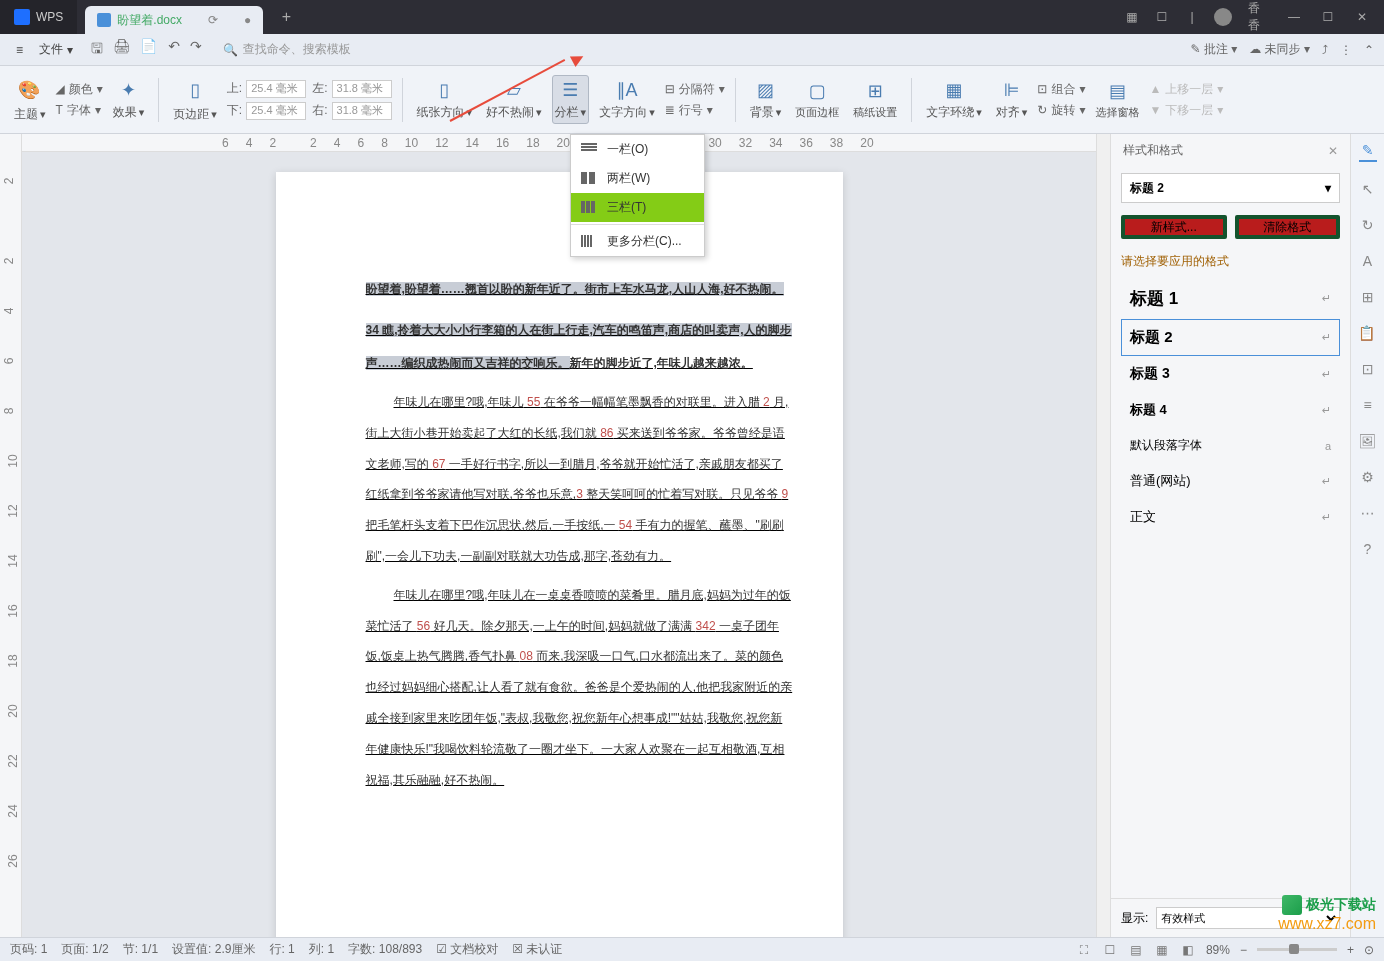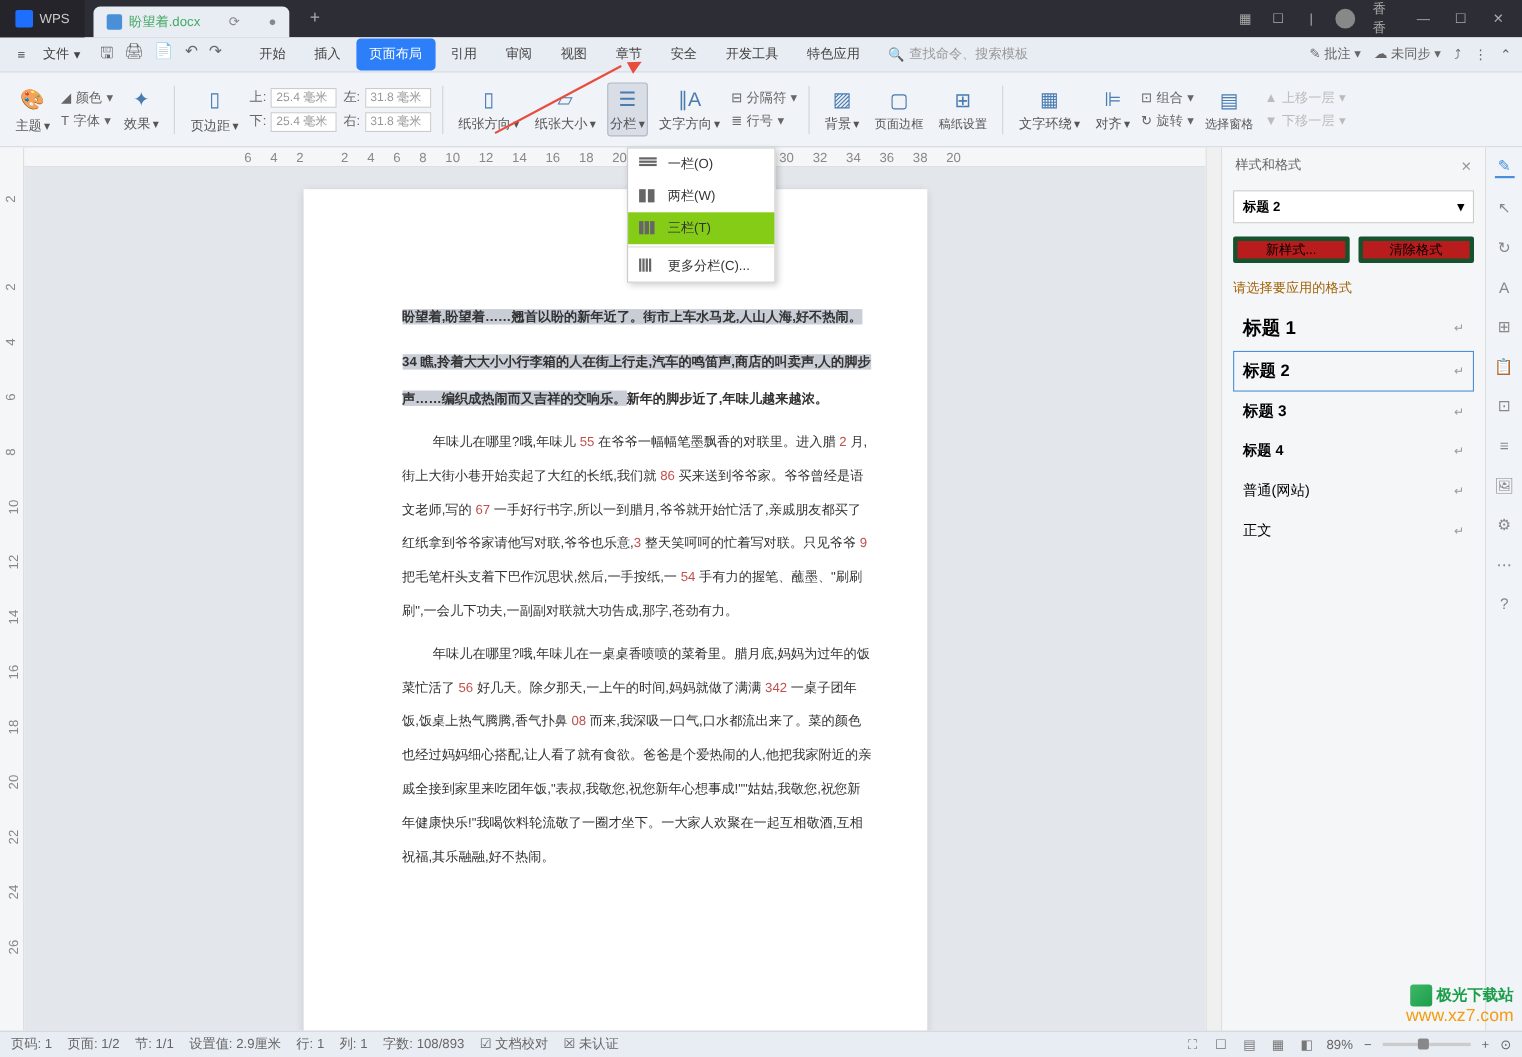--- a/index.html
+++ b/index.html
@@ -46,21 +46,21 @@
 
 .arrow{position:absolute;left:450px;top:120px;z-index:99;pointer-events:none;}
 .arrow-line{width:130px;height:2px;background:#e74c3c;transform:rotate(-28deg);transform-origin:left;}
 .arrow-head{position:absolute;right:-4px;top:-67px;width:0;height:0;border-left:12px solid #e74c3c;border-top:6px solid transparent;border-bottom:6px solid transparent;transform:rotate(-28deg);}
 
 .workspace{display:flex;height:calc(100% - 158px);position:relative;}
 .vruler{width:22px;background:#f5f6f8;border-right:1px solid #ddd;position:relative;font-size:9px;color:#888;}
 .vruler-num{position:absolute;left:6px;transform:rotate(-90deg);}
 .doc-area{flex:1;background:#e3e6eb;overflow:hidden;position:relative;}
 .hruler{height:18px;background:#f5f6f8;border-bottom:1px solid #ddd;display:flex;align-items:center;padding-left:200px;gap:17px;font-size:9px;color:#888;position:relative;}
-.page{width:567px;background:#fff;margin:20px auto 0;box-shadow:0 2px 8px rgba(0,0,0,0.15);padding:100px 50px 40px 90px;min-height:780px;}
+.page{width:567px;background:#fff;margin:20px auto 0;box-shadow:0 2px 8px rgba(0,0,0,0.15);padding:100px 50px 40px 90px;min-height:780px;text-decoration:underline;}
 .highlighted{background:#c8cdd6;display:inline;}
 .para{line-height:2.2;font-size:14px;color:#333;margin-bottom:8px;font-family:SimSun,serif;}
 .para.bold{font-weight:bold;font-size:15px;}
 .para .num{color:#c0504d;}
 .scroll-track{width:14px;background:#f0f0f0;border-left:1px solid #ddd;}
 
 .sidebar{width:240px;background:#f5f6f8;border-left:1px solid #ddd;display:flex;flex-direction:column;}
 .sidebar-header{display:flex;align-items:center;justify-content:space-between;padding:8px 12px;color:#666;}
 .sidebar-close{color:#999;cursor:pointer;}
 .style-select{margin:6px 10px;height:30px;border:1px solid #ccc;background:#fff;display:flex;align-items:center;padding:0 8px;font-size:15px;font-weight:bold;justify-content:space-between;}
@@ -125,32 +125,20 @@
 <div class="menubar">
   <div class="menu-btn">≡</div>
   <div class="menu-btn"><span>文件</span> ▾</div>
   <div class="qat">
     <span>🖫</span>
     <span>🖨</span>
     <span>📄</span>
     <span>↶</span>
     <span>↷</span>
   </div>
-  <div class="tabs">
-    <div class="tab-item">开始</div>
-    <div class="tab-item">插入</div>
-    <div class="tab-item active">页面布局</div>
-    <div class="tab-item">引用</div>
-    <div class="tab-item">审阅</div>
-    <div class="tab-item">视图</div>
-    <div class="tab-item">章节</div>
-    <div class="tab-item">安全</div>
-    <div class="tab-item">开发工具</div>
-    <div class="tab-item">特色应用</div>
-  </div>
   <div class="search-bar" style="margin-left:10px;">
     <span>🔍</span>
     <span style="color:#999;">查找命令、搜索模板</span>
   </div>
   <div class="menubar-right">
     <span>✎ <span>批注</span> ▾</span>
     <span>☁ <span>未同步</span> ▾</span>
     <span>⤴</span>
     <span>⋮</span>
     <span>⌃</span>
@@ -195,21 +183,21 @@
         <input class="dim-input" value="31.8 毫米" style="">
       </div>
   </div>
   <div class="ribbon-sep"></div>
   <div class="ribbon-group">
       <div class="ribbon-icon">▯</div>
       <div class="ribbon-label"><span>纸张方向</span> ▾</div>
     </div>
   <div class="ribbon-group">
       <div class="ribbon-icon">▱</div>
-      <div class="ribbon-label"><span>纸张大小</span> ▾</div>
+      <div class="ribbon-label"><span>好不热闹</span> ▾</div>
     </div>
   <div class="ribbon-group ribbon-active">
       <div class="ribbon-icon">☰</div>
       <div class="ribbon-label"><span>分栏</span> ▾</div>
     </div>
   <div class="ribbon-group">
       <div class="ribbon-icon">∥A</div>
       <div class="ribbon-label"><span>文字方向</span> ▾</div>
     </div>
   <div class="ribbon-small">
@@ -371,27 +359,35 @@
         </div>
       <div class="style-item">
           <span class="style-item-name" style="font-size:14px;">标题 3</span>
           <span class="style-mark">↵</span>
         </div>
       <div class="style-item">
           <span class="style-item-name" style="font-size:13px;">标题 4</span>
           <span class="style-mark">↵</span>
         </div>
       <div class="style-item">
+          <span class="style-item-name smaller">默认段落字体</span>
+          <span class="style-mark">a</span>
+        </div>
+      <div class="style-item">
           <span class="style-item-name small">普通(网站)</span>
           <span class="style-mark">↵</span>
         </div>
       <div class="style-item">
           <span class="style-item-name small">正文</span>
           <span class="style-mark">↵</span>
         </div>
+    </div>
+    <div class="sidebar-footer">
+      <span>显示:</span>
+      <select><option>有效样式</option></select>
     </div>
   </div>
 
   <div class="rtoolbar">
     <div class="rtoolbar-icon active">✎</div>
     <div class="rtoolbar-icon">↖</div>
     <div class="rtoolbar-icon">↻</div>
     <div class="rtoolbar-icon">A</div>
     <div class="rtoolbar-icon">⊞</div>
     <div class="rtoolbar-icon">📋</div>

